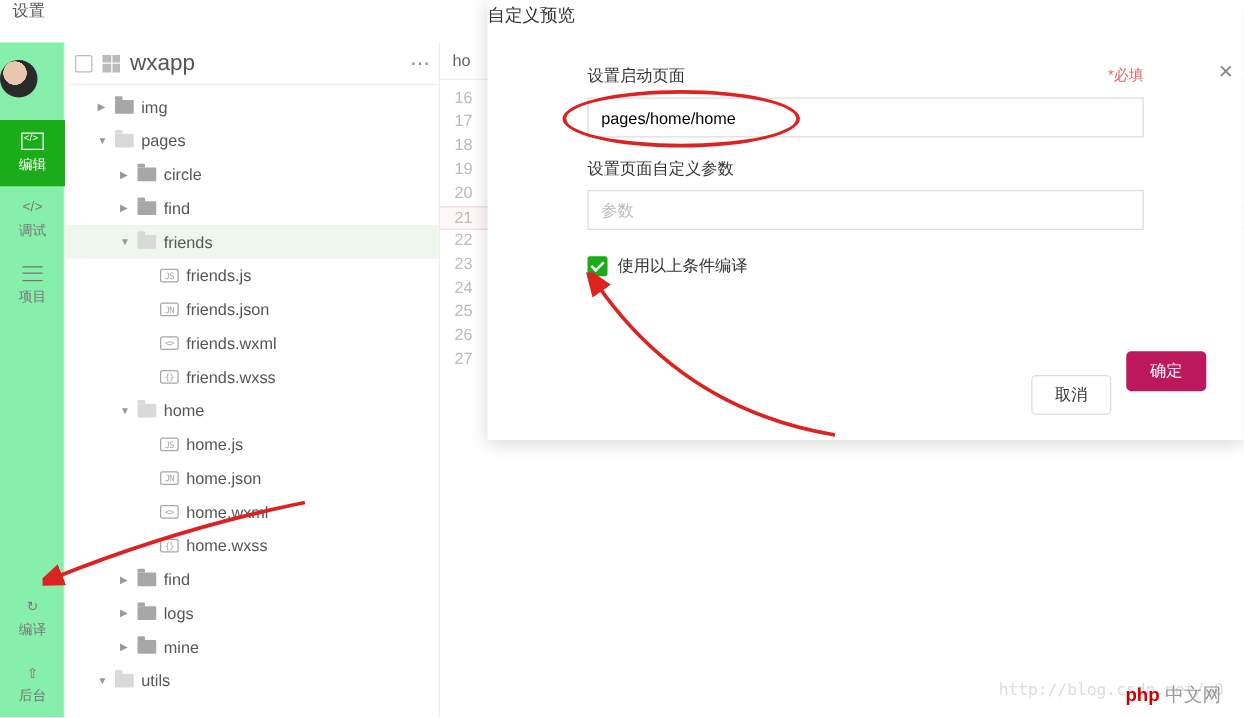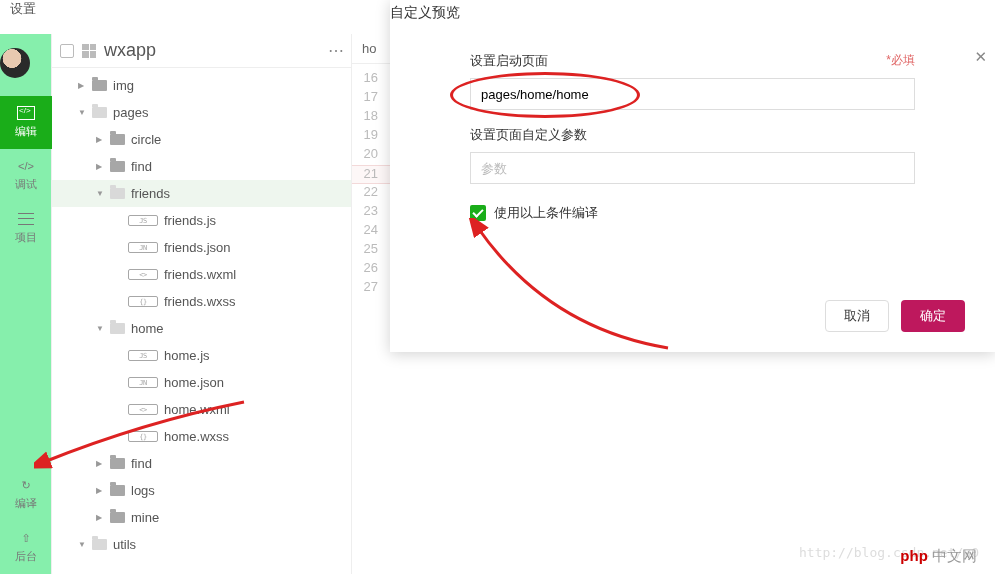--- a/index.html
+++ b/index.html
@@ -24,21 +24,21 @@
 .treegrid-icon i { background: #bbb; }
 .dots { font-size: 16px; color: #888; letter-spacing: -1px; }
 .tree { padding: 4px 0; color: #555; font-size: 13px; overflow-y: auto; height: 506px; }
 .node { display: flex; align-items: center; height: 27px; padding-left: 12px; gap: 6px; cursor: pointer; white-space: nowrap; }
 .node.sel { background: #eef6ee; }
 .arrow { width: 8px; color: #999; font-size: 8px; }
 .folder-ic { width: 15px; height: 11px; background: #a7a7a7; border-radius: 1px; position: relative; }
 .folder-ic::before { content: ""; position: absolute; top: -3px; left: 0; width: 6px; height: 3px; background: #a7a7a7; border-radius: 1px 1px 0 0; }
 .folder-ic.open { background: #d9d9d9; }
 .folder-ic.open::before { background: #d9d9d9; }
-.file-ic { width: 30px; height: 11px; border: 1px solid #a7a7a7; border-radius: 2px; font-size: 7px; color: #a7a7a7; display: flex; align-items: center; justify-content: center; font-family: monospace; letter-spacing: -0.5px; }
+.file-ic { width: 15px; height: 11px; border: 1px solid #a7a7a7; border-radius: 2px; font-size: 7px; color: #a7a7a7; display: flex; align-items: center; justify-content: center; font-family: monospace; letter-spacing: -0.5px; }
 .ind1 { padding-left: 26px; } .ind2 { padding-left: 44px; } .ind3 { padding-left: 62px; }
 .editor-pane { position: absolute; left: 352px; top: 34px; right: 0; bottom: 0; background: #fff; }
 .tab-row { height: 30px; border-bottom: 1px solid #eee; display: flex; align-items: center; padding-left: 10px; color: #666; font-size: 13px; }
 .code { font-family: Consolas, monospace; font-size: 13px; padding-top: 6px; }
 .line { display: flex; height: 19px; }
 .line.hl { background: #fdf7f7; border-top: 1px solid #f3d9d9; border-bottom: 1px solid #f3d9d9; }
 .gutter { width: 40px; text-align: right; color: #bbb; padding-right: 14px; }
 .src { white-space: pre; }
 .k { color: #a31515; } .p { color: #555; }
 .modal { position: absolute; left: 390px; top: 0; width: 605px; height: 352px; background: #fff; box-shadow: 0 2px 14px rgba(0,0,0,0.18); z-index: 10; }
@@ -47,21 +47,21 @@
 .form { padding: 0 80px; }
 .lbl { font-size: 13px; color: #333; margin-top: 16px; display: flex; gap: 3px; justify-content: space-between; }
 .req { color: #e06666; font-size: 12px; }
 .inp { width: 100%; height: 32px; border: 1px solid #ddd; padding: 0 10px; margin-top: 8px; font-size: 13px; outline: none; }
 .inp::placeholder { color: #bbb; }
 .chk-row { display: flex; align-items: center; gap: 8px; margin-top: 20px; font-size: 13px; color: #333; }
 .chk { width: 16px; height: 16px; background: #1aad19; border-radius: 2px; position: relative; }
 .chk::after { content: ""; position: absolute; left: 3px; top: 4px; width: 8px; height: 4px; border-left: 2px solid #fff; border-bottom: 2px solid #fff; transform: rotate(-45deg); }
 .btns { position: absolute; right: 30px; bottom: 20px; display: flex; gap: 12px; }
 .btn { min-width: 64px; height: 32px; border-radius: 4px; display: flex; align-items: center; justify-content: center; font-size: 13px; cursor: pointer; }
-.btn-default { background: #fff; border: 1px solid #ddd; color: #333; }
+.btn-default { background: #fff; border: 1px solid #ddd; color: #333; margin-top: 19px; }
 .btn-primary { background: #be185d; color: #fff; }
 .ann-ellipse { position: absolute; left: 450px; top: 72px; width: 190px; height: 46px; border: 3px solid #d22; border-radius: 50%; z-index: 15; pointer-events: none; }
 .watermark { position: absolute; right: 16px; bottom: 14px; color: #ddd; font-size: 13px; font-family: monospace; pointer-events: none; }
 .phplogo { position: absolute; right: 18px; bottom: 8px; font-size: 15px; color: #999; pointer-events: none; }
 .phplogo b { color: #c00; font-weight: bold; }
 svg.arrow-ann { position: absolute; z-index: 20; pointer-events: none; }
 </style>
 </head>
 <body>
 

